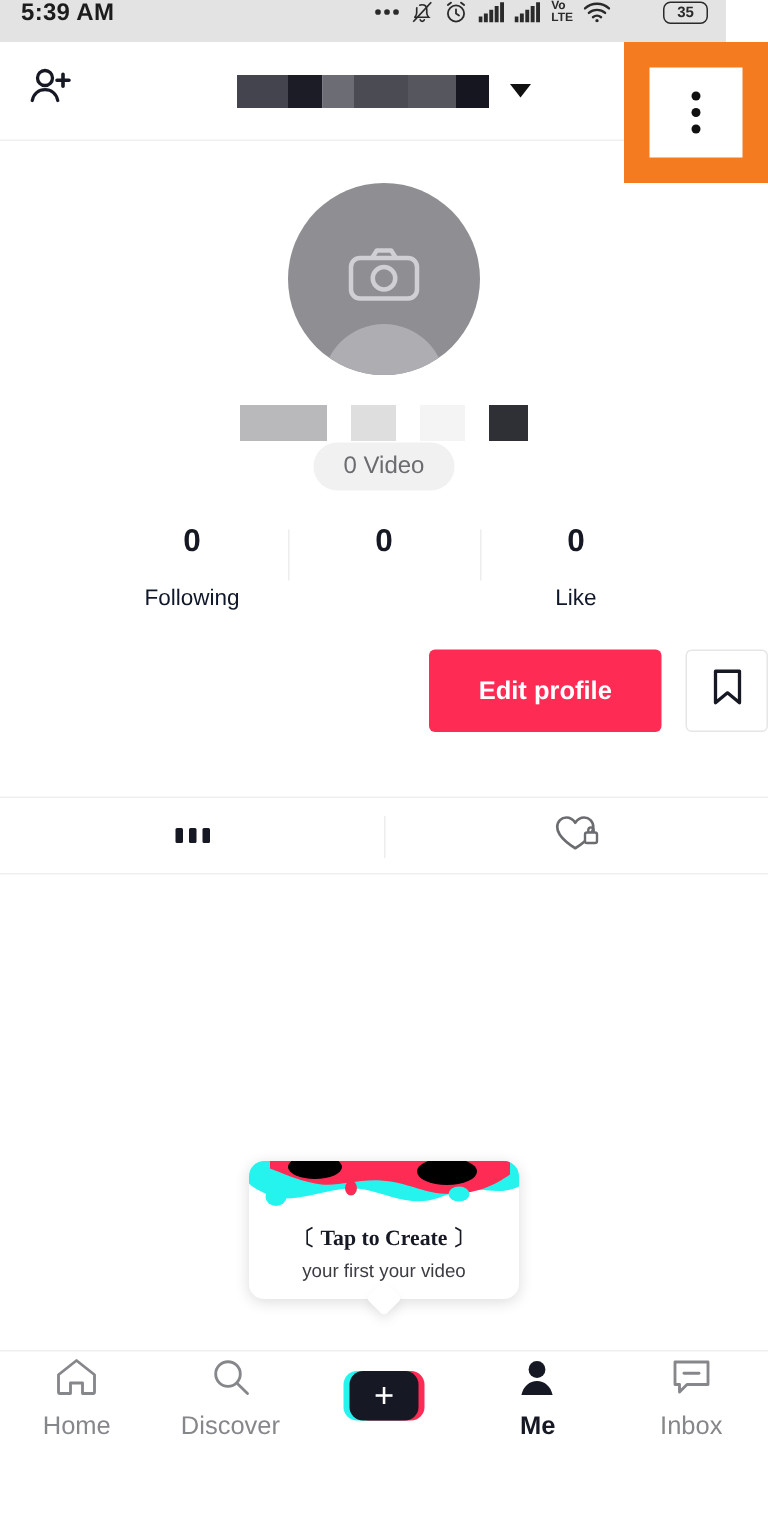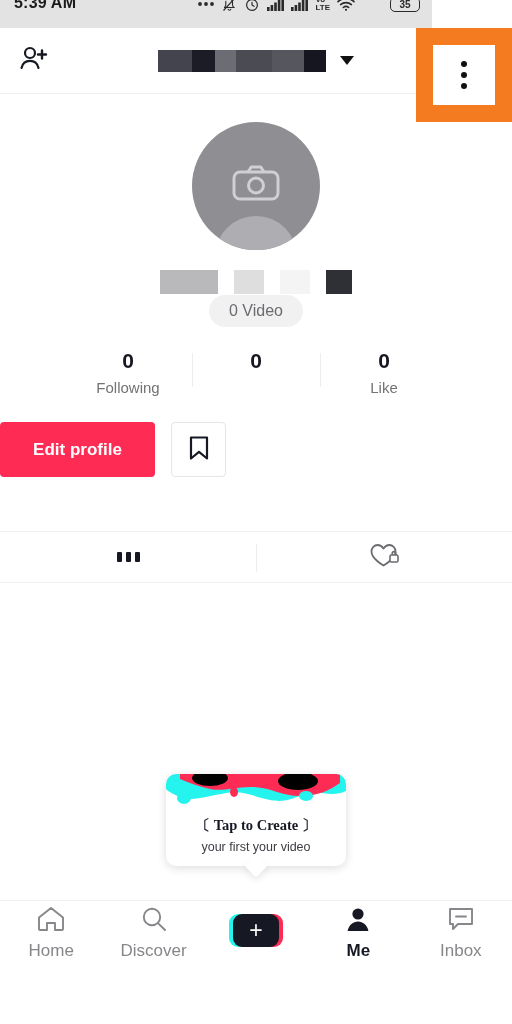--- a/index.html
+++ b/index.html
@@ -6,24 +6,24 @@
   html, body {
     width: 512px; height: 1024px;
     font-family: "Liberation Sans", sans-serif;
     background: #ffffff;
     overflow: hidden;
   }
   .phone { position: relative; width: 512px; height: 1024px; background:#fff; }
 
   
   .statusbar {
-    position: absolute; top:0; left:0; width:432px; height:28px;
+    position: absolute; top:0; left:0; width:484px; height:28px;
     background:#e3e3e3;
-    display:flex; align-items:flex-end; justify-content:space-between;
-    padding: 0 12px 16px 14px;
+    display:flex; align-items:flex-start; justify-content:space-between;
+    padding: 0 12px 0 14px;
   }
   .status-time { font-size:16px; color:#1c1c1c; font-weight:600; letter-spacing:.2px; }
   .status-icons { display:flex; align-items:center; gap:7px; }
   .status-icons svg { display:block; }
   .battery {
     border:1.6px solid #2a2a2a; border-radius:5px;
     padding:0 4px; height:15px; min-width:30px;
     display:flex; align-items:center; justify-content:center;
     font-size:10px; color:#2a2a2a; font-weight:700;margin-left:28px;
   }
@@ -77,23 +77,23 @@
     background:#f1f1f2; color:#6b6b70;
     border-radius:16px; padding:7px 20px; font-size:16px;text-align:right;
   }
 
   .stats { margin-top:22px; display:flex; justify-content:center; align-items:flex-start; }
   .stat { width:128px; position:relative; }
   .stat + .stat::before {
     content:""; position:absolute; left:0; top:4px; width:1px; height:34px; background:#ededed;
   }
   .stat-num { font-size:21px; font-weight:700; color:#161823; line-height:1.1; }
-  .stat-label { margin-top:7px; font-size:15px; color:#737373; }
-
-  .actions { margin-top:26px; display:flex; justify-content:flex-start; align-items:center; gap:16px; }
+  .stat-label { margin-top:18px; font-size:15px; color:#0f172a; }
+
+  .actions { margin-top:26px; display:flex; justify-content:flex-end; align-items:center; gap:16px; }
   .edit-btn {
     width:155px; height:55px; border-radius:4px; border:none;
     background:#fe2c55; color:#fff; font-size:17px; font-weight:700;
     font-family:"Liberation Sans", sans-serif; cursor:pointer;
   }
   .bookmark-btn {
     width:55px; height:55px; border-radius:4px; background:#fff;
     border:1px solid #e6e6e8; display:flex; align-items:center; justify-content:center; cursor:pointer;
   }
 

